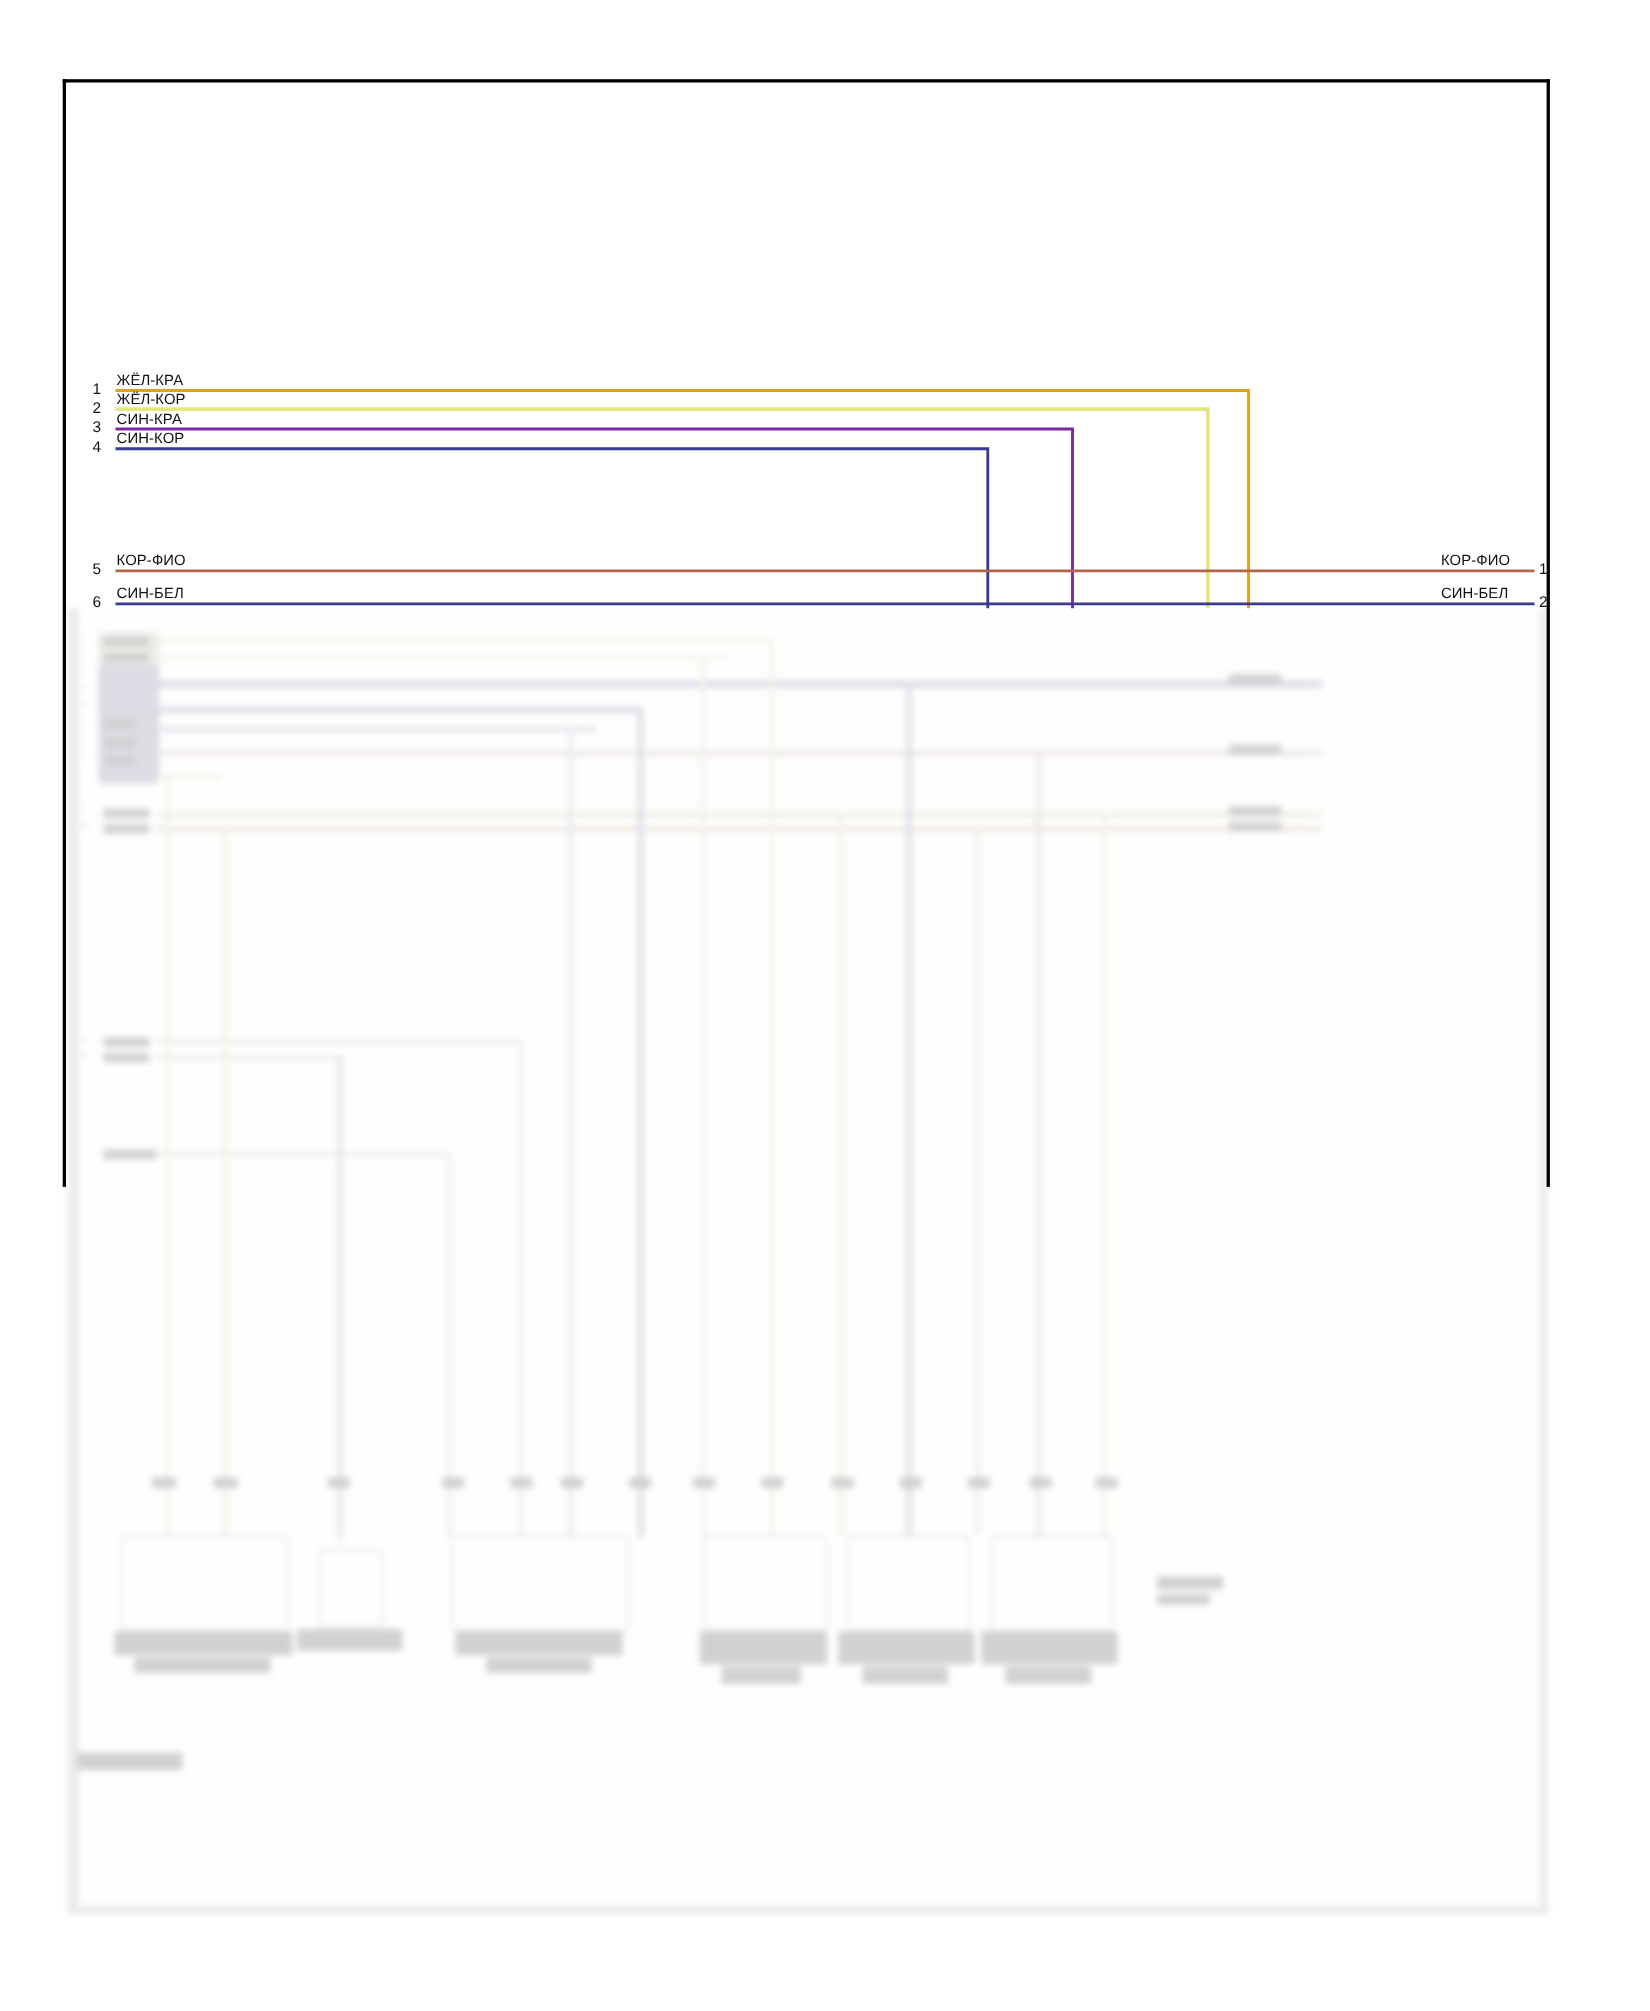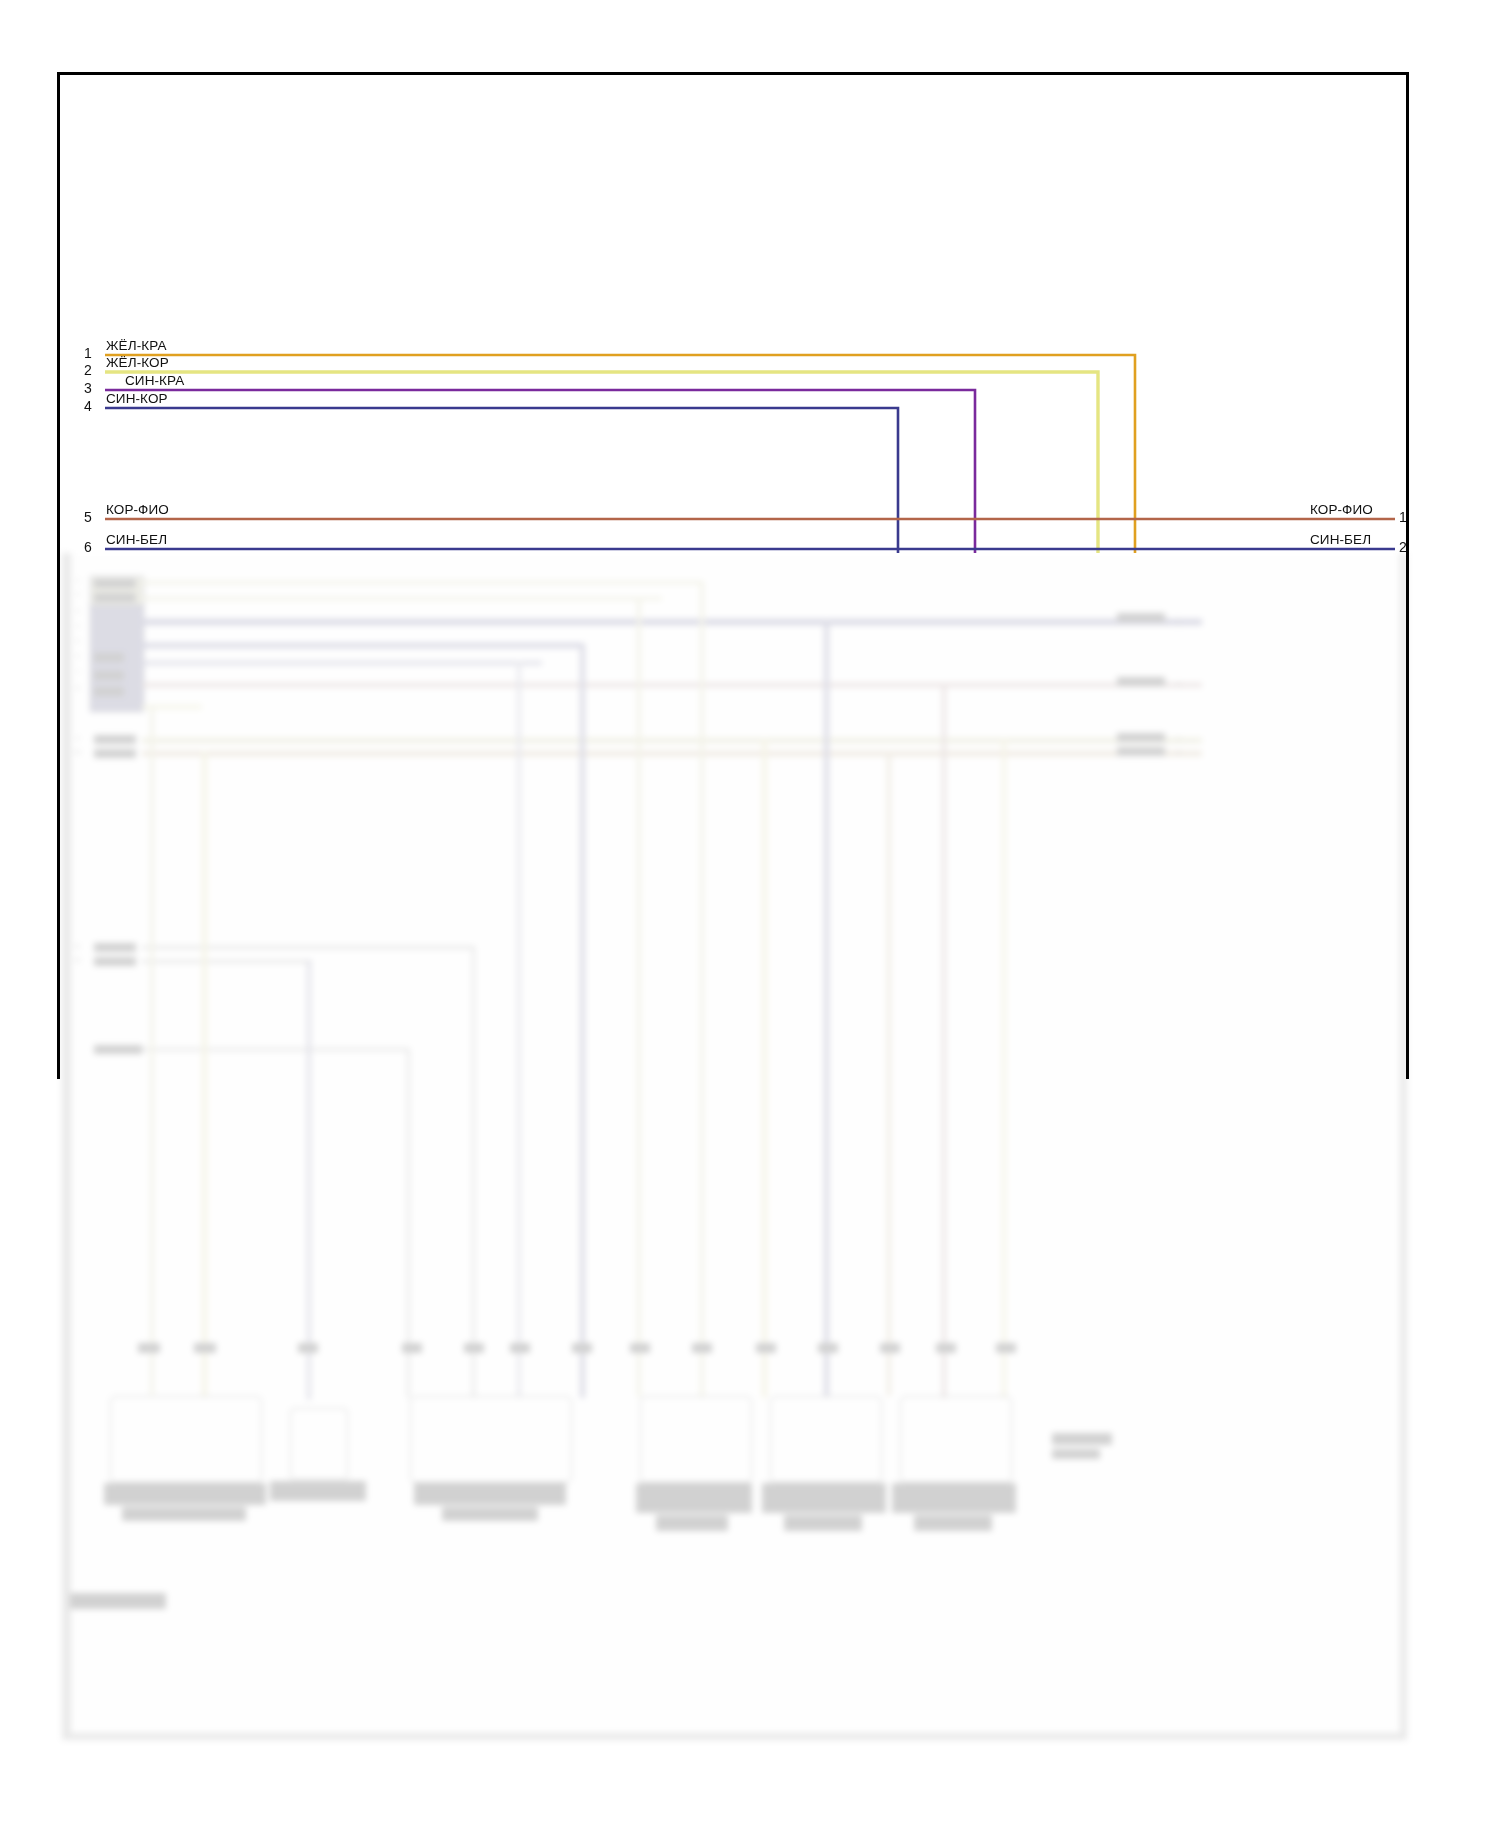--- a/index.html
+++ b/index.html
@@ -200,21 +200,21 @@
 
     <path d="M 105 549 L 1395 549" stroke="#3a3a8e" stroke-width="2.6" fill="none"></path>
   </svg>
 
   <div class="wlabel" style="left:106px; top:338px;text-align:center;">ЖЁЛ-КРА</div>
   <div class="wnum" style="left:84px;  top:345px;">1</div>
 
   <div class="wlabel" style="left:106px; top:355px;">ЖЁЛ-КОР</div>
   <div class="wnum" style="left:84px;  top:362px;">2</div>
 
-  <div class="wlabel" style="left:106px; top:373px;margin-left:19px;">СИН-КРА</div>
+  <div class="wlabel" style="left:106px; top:373px;">СИН-КРА</div>
   <div class="wnum" style="left:84px;  top:380px;">3</div>
 
   <div class="wlabel" style="left:106px; top:391px;">СИН-КОР</div>
   <div class="wnum" style="left:84px;  top:398px;">4</div>
 
   <div class="wlabel" style="left:106px; top:502px;">КОР-ФИО</div>
   <div class="wnum" style="left:84px;  top:509px;">5</div>
 
   <div class="wlabel" style="left:106px; top:532px;">СИН-БЕЛ</div>
   <div class="wnum" style="left:84px;  top:539px;">6</div>

